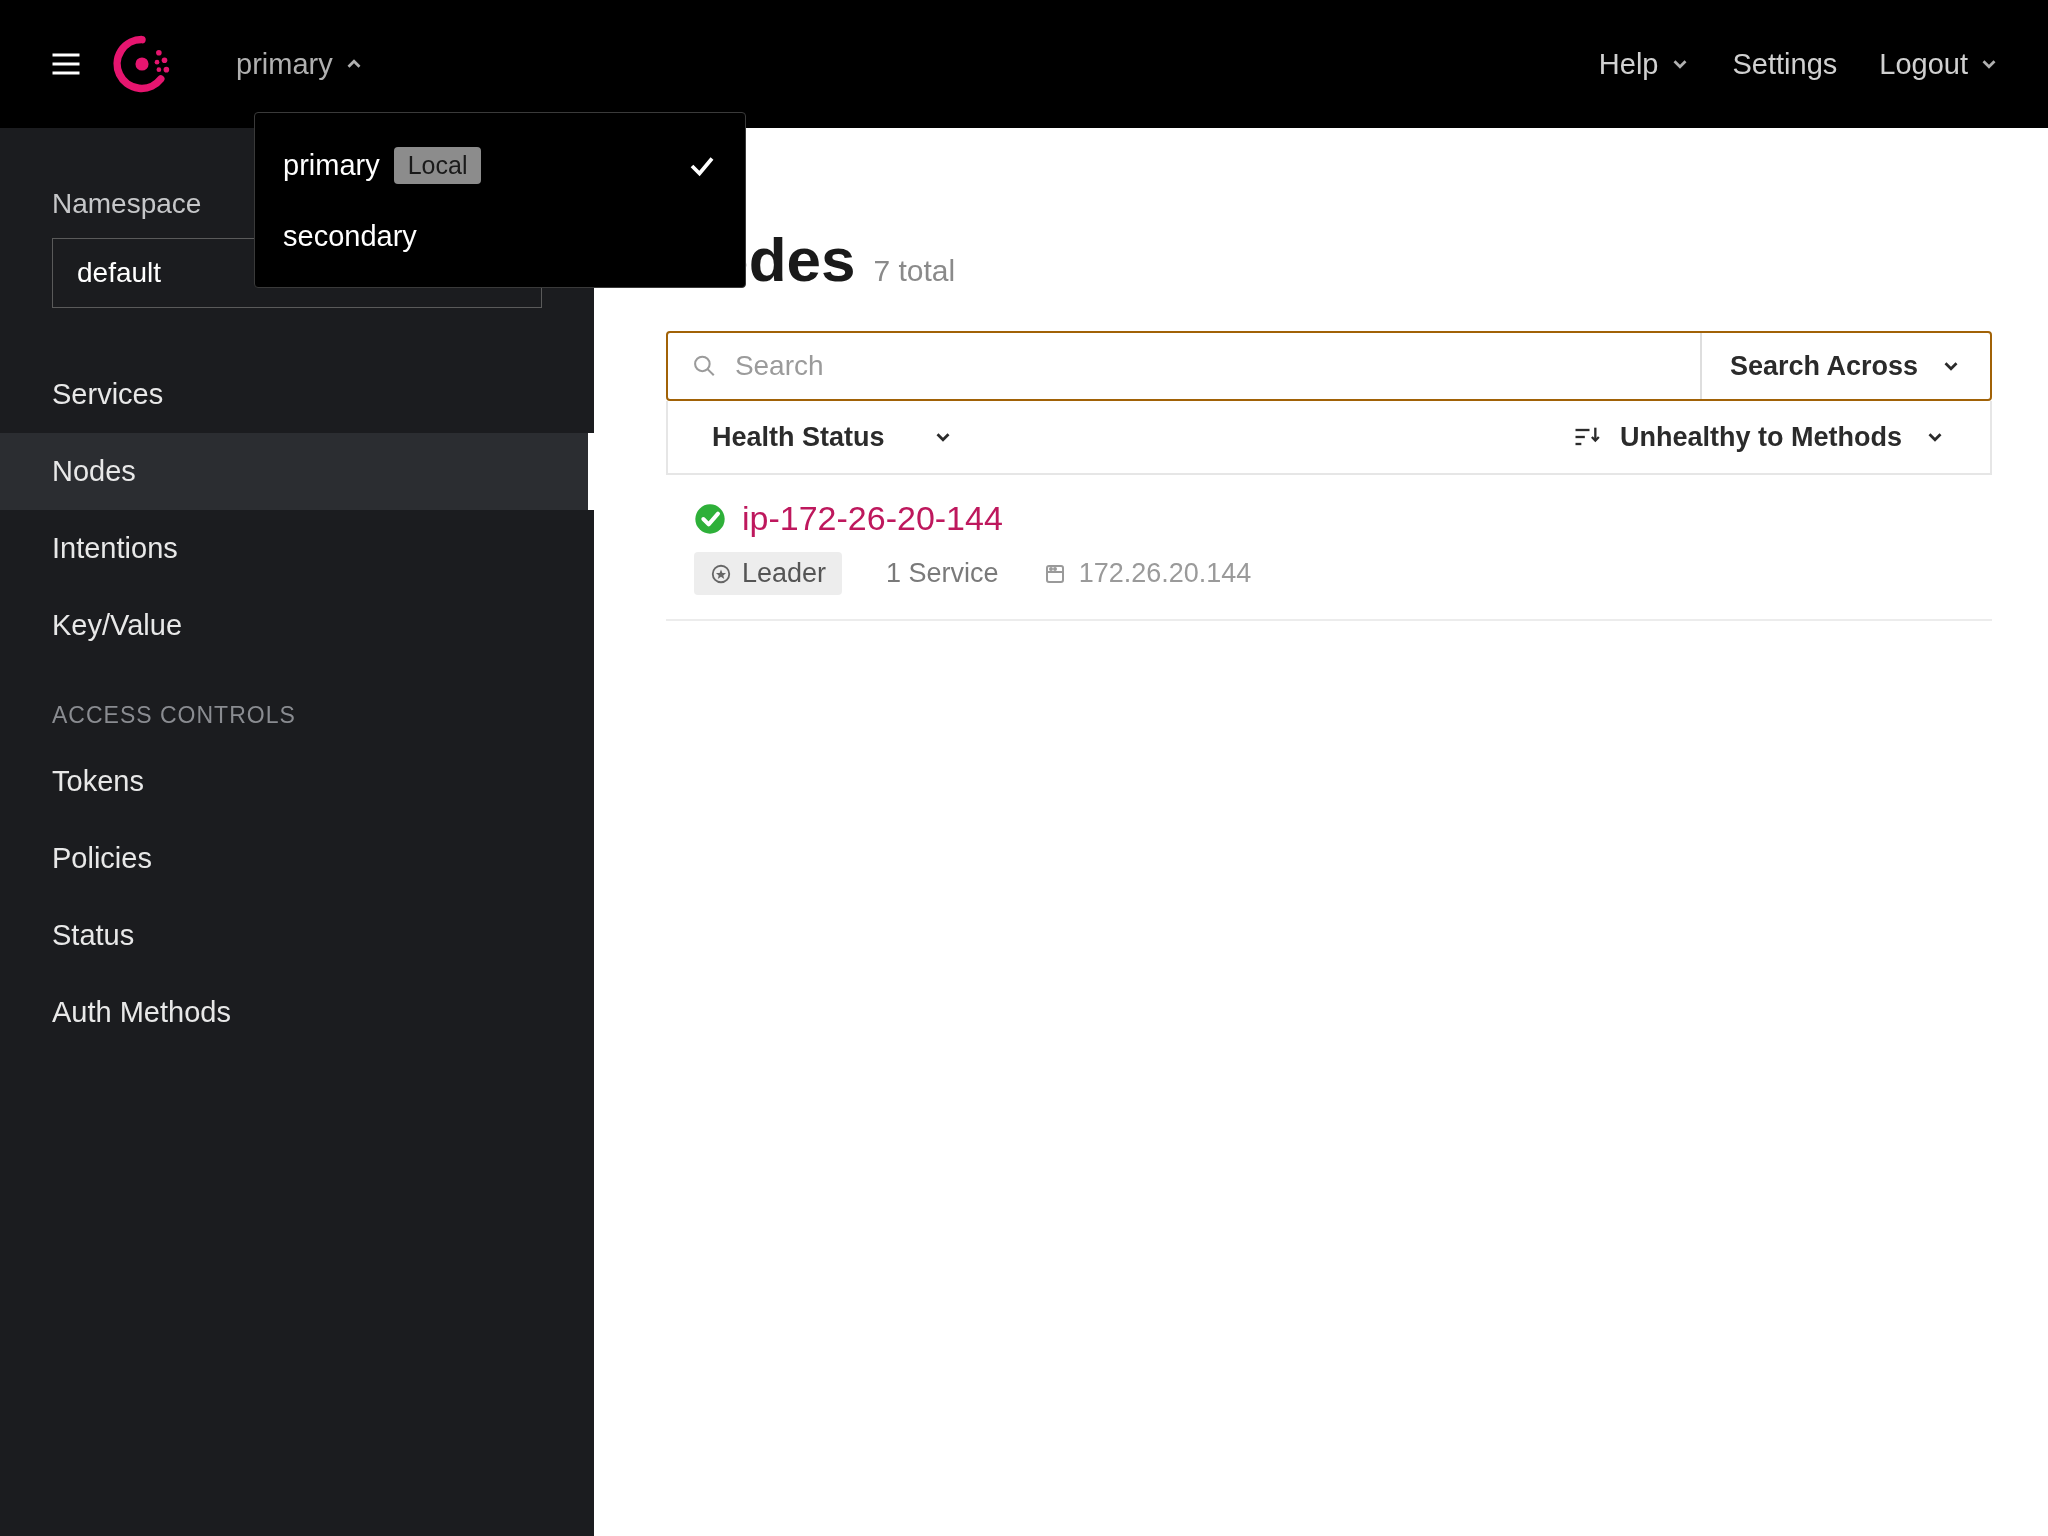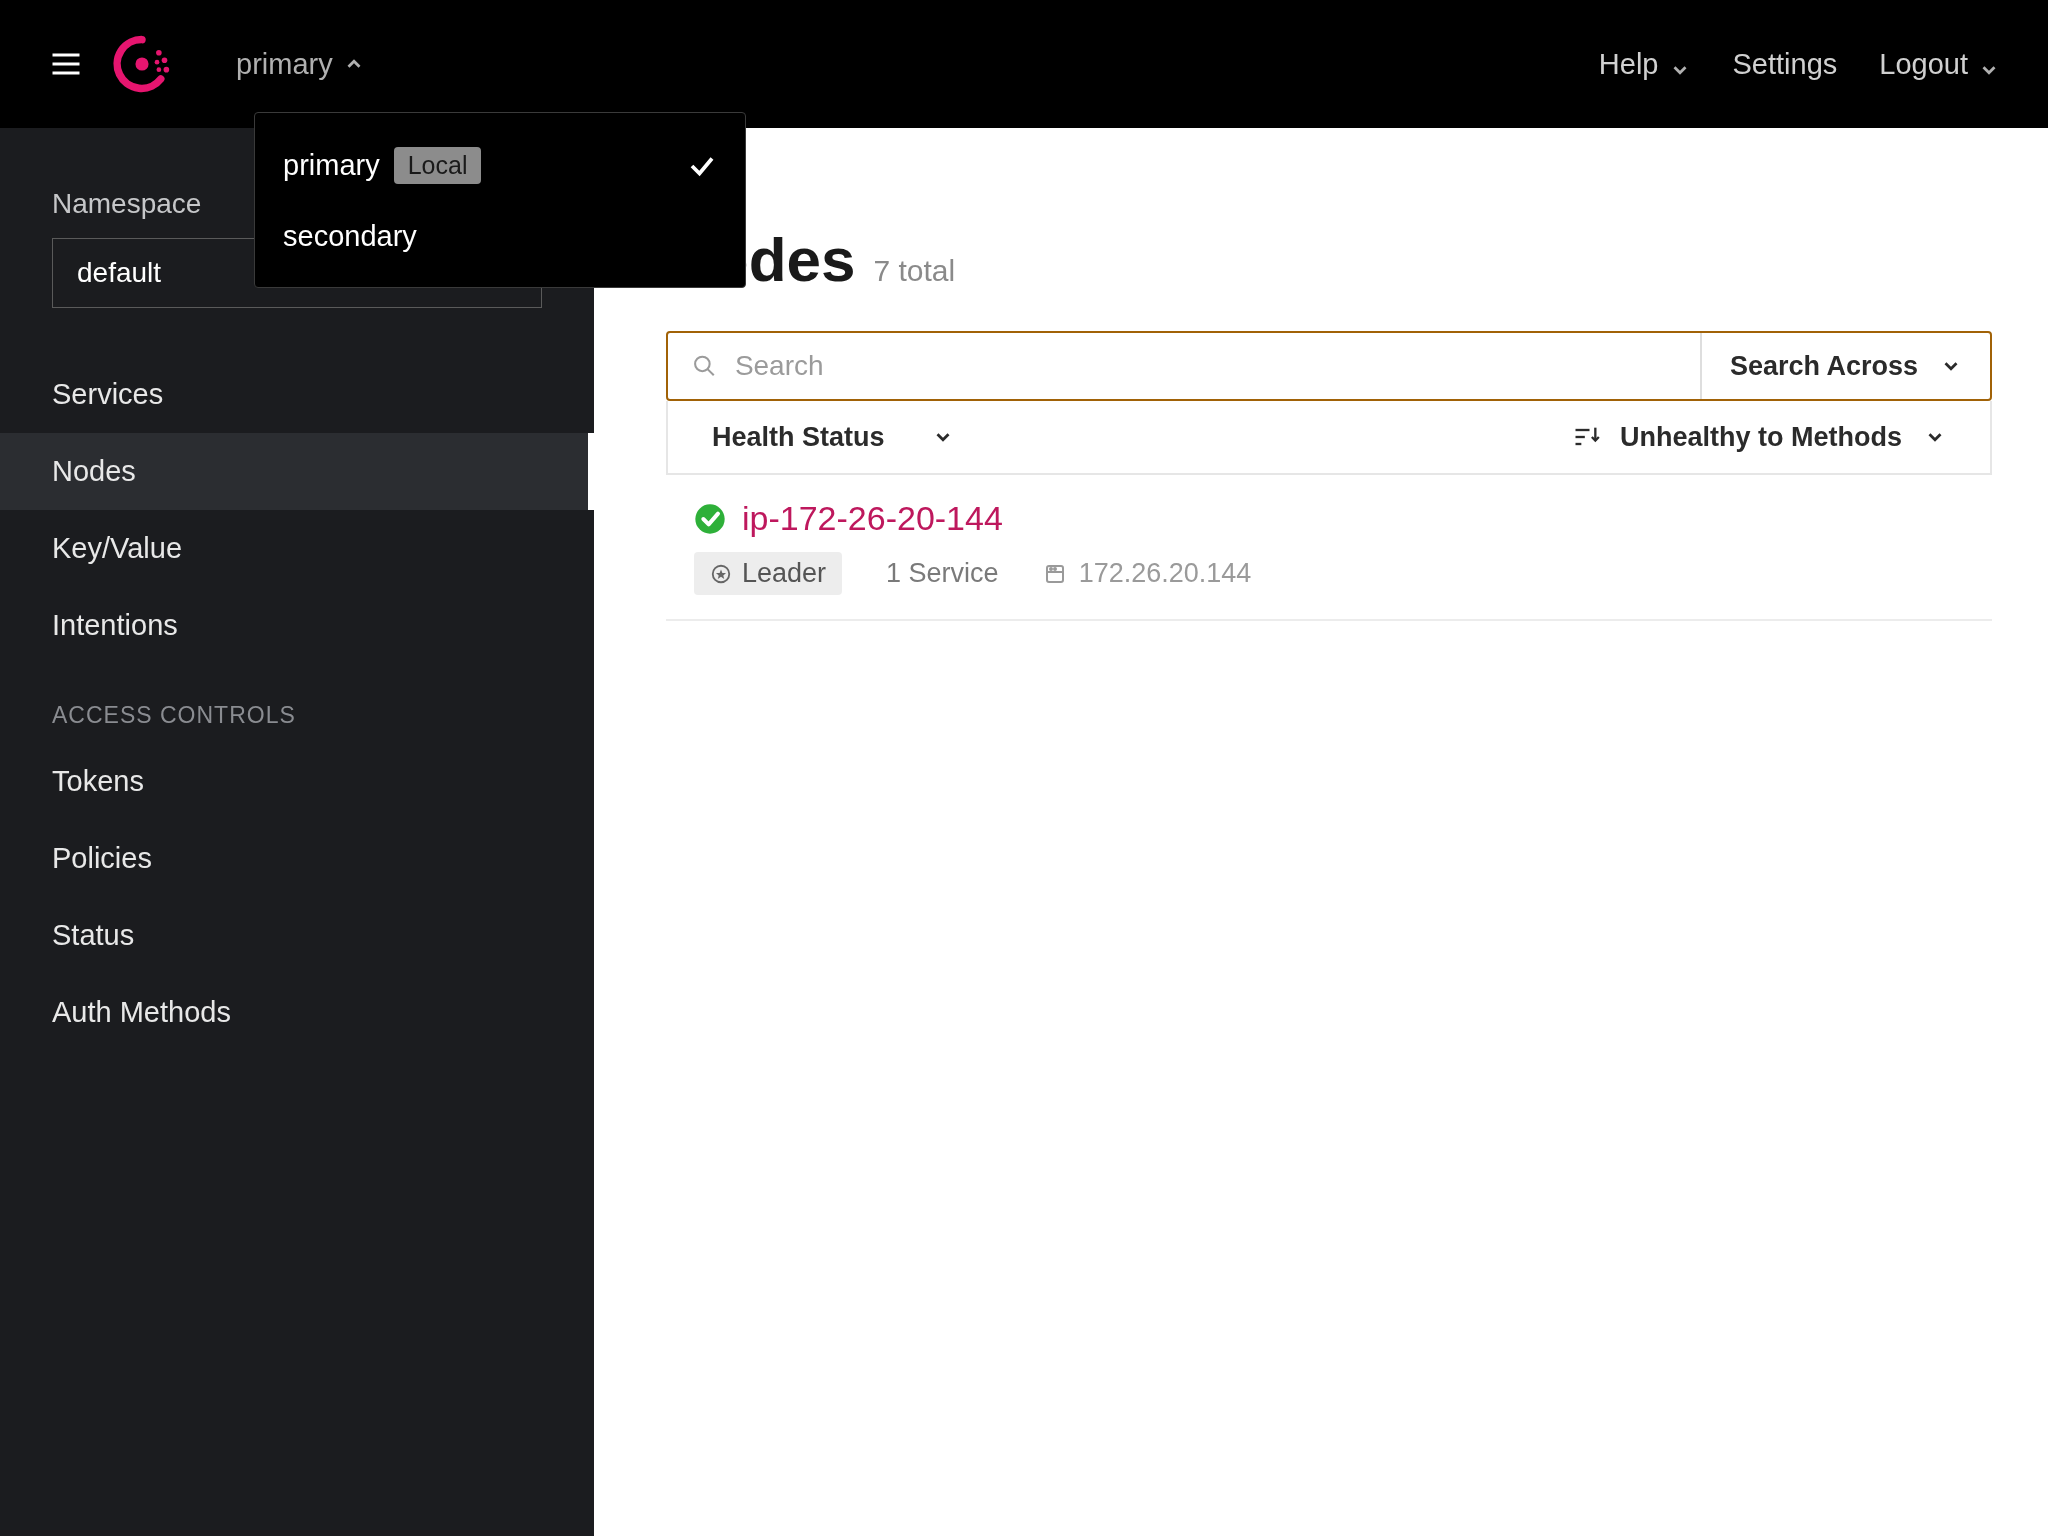--- a/index.html
+++ b/index.html
@@ -44,21 +44,21 @@
   .topbar-spacer { flex: 1; }
   .topnav {
     display: flex;
     align-items: center;
     gap: 42px;
   }
   .topnav-item {
     color: #d0d0d0;
     font-size: 29px;
     display: flex;
-    align-items: flex-end;
+    align-items: center;
     cursor: pointer;
   }
   .topnav-item .chev { margin-left: 10px; display:inline-flex;}
   .topnav-item .chev svg { width: 22px; height: 22px; }
 
   .dc-dropdown {
     position: absolute;
     top: 112px;
     left: 254px;
     width: 492px;
@@ -346,22 +346,22 @@
   <div class="ns-select">
     <span>default</span>
     <span class="chev">
       <svg viewBox="0 0 24 24" fill="none" stroke="#888" stroke-width="3">
           <polyline points="6 9 12 15 18 9"></polyline>
         </svg>
     </span>
   </div>
   <div class="side-item"><span>Services</span></div>
   <div class="side-item active"><span>Nodes</span></div>
+  <div class="side-item"><span>Intentions</span></div>
   <div class="side-item"><span>Key/Value</span></div>
-  <div class="side-item"><span>Intentions</span></div>
 
   <div class="side-section">ACCESS CONTROLS</div>
   <div class="side-item"><span>Tokens</span></div>
   <div class="side-item"><span>Policies</span></div>
   <div class="side-item"><span>Status</span></div>
   <div class="side-item"><span>Auth Methods</span></div>
 </div>
 
 <div class="main">
   <div class="page-title-row">

